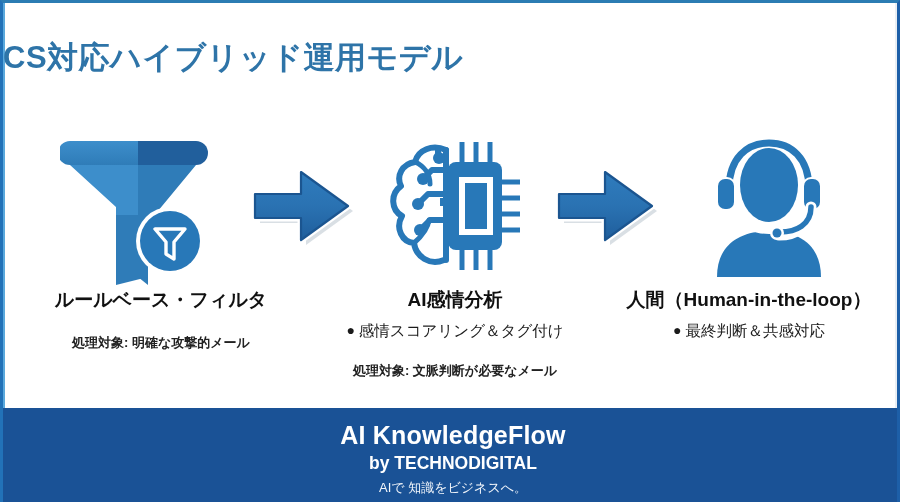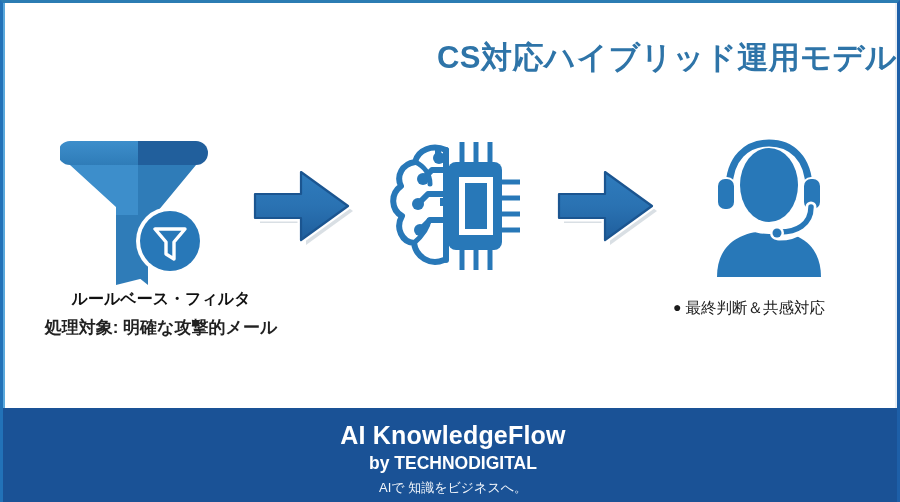--- a/index.html
+++ b/index.html
@@ -35,21 +35,21 @@
     width: 2px; height: 410px;
     background: #e9eef3;
   }
 
   
   .title {
     position: absolute;
     left: 0;
     top: 38px;
     width: 100%;
-    text-align: right;
+    text-align: left;
     font-size: 31px;
     font-weight: bold;
     color: #2e74a8;
     letter-spacing: 0.5px;
     line-height: 1.1;
     white-space: nowrap;
   }
 
   
   .flow-row {
@@ -85,42 +85,42 @@
     position: absolute;
     top: 0;
     text-align: center;
     color: #1b1b1b;
   }
   .col-1 { left: 8px;   width: 300px; }
   .col-2 { left: 312px; width: 280px; }
   .col-3 { left: 600px; width: 292px; }
 
   .col-head {
-    font-size: 16px;
+    font-size: 19px;
     font-weight: bold;
     line-height: 1.2;
     white-space: nowrap;
     color: #111111;
   }
   .col-bullet {
     margin-top: 9px;
     font-size: 15.5px;
     line-height: 1.25;
     color: #1b1b1b;
     white-space: nowrap;
   }
   .col-bullet .dot {
     display: inline-block;
     margin-right: 4px;
     font-size: 14px;
     vertical-align: 1px;
   }
   .col-note {
-    margin-top: 10px;
-    font-size: 17px;
+    margin-top: 23px;
+    font-size: 13px;
     font-weight: bold;
     color: #222222;
     line-height: 1.2;
     white-space: nowrap;
   }
 
   
   .footer {
     position: absolute;
     left: 0;
@@ -304,22 +304,30 @@
     </div>
   </div>
 
   <div class="cols">
 
     <div class="col col-1">
       <div class="col-head">ルールベース・フィルタ</div>
       <div class="col-note">処理対象: 明確な攻撃的メール</div>
     </div>
 
+    <div class="col col-2">
+      <div class="col-head">AI感情分析</div>
+      <div class="col-bullet">
+        <span class="dot">●</span><span>感情スコアリング＆タグ付け</span>
+      </div>
+      <div class="col-note">処理対象: 文脈判断が必要なメール</div>
+    </div>
 
     <div class="col col-3">
+      <div class="col-head">人間（Human-in-the-loop）</div>
       <div class="col-bullet">
         <span class="dot">●</span><span>最終判断＆共感対応</span>
       </div>
     </div>
   </div>
 
   <div class="footer">
     <div class="footer-title">AI KnowledgeFlow</div>
     <div class="footer-sub">by TECHNODIGITAL</div>
     <div class="footer-tag">AIで 知識をビジネスへ。</div>

